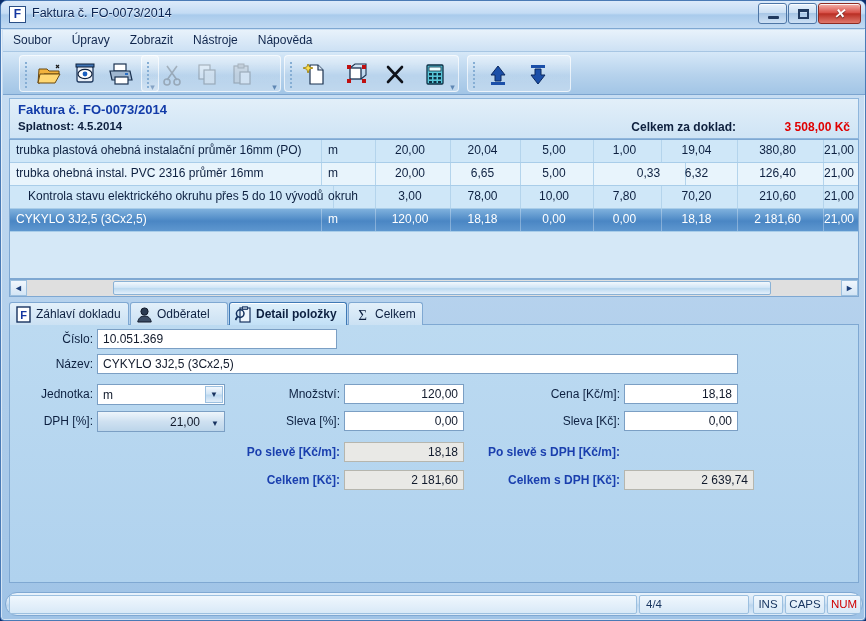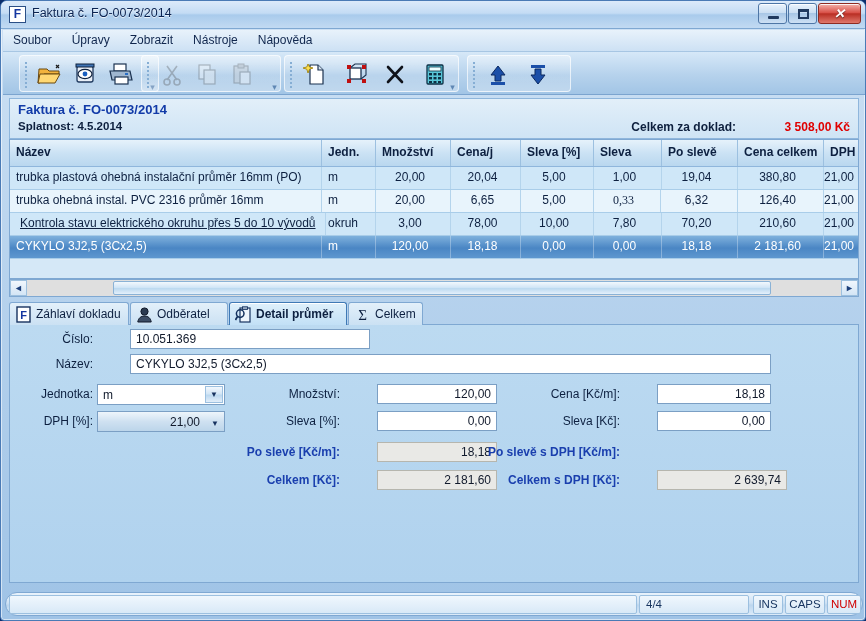--- a/index.html
+++ b/index.html
@@ -224,21 +224,21 @@
     position: absolute; font-size: 12px; color: #0d2040;
     text-align: right; white-space: nowrap;
   }
   .flbl.blue { color: #1a3fae; font-weight: bold; }
   .fin {
     position: absolute; height: 20px;
     background: #ffffff;
     border: 1px solid #7b9fc4;
     font-size: 12px; color: #111a2c;
     padding: 2px 5px 0 5px;
-    white-space: nowrap; overflow: hidden; margin-left: 33px;
+    white-space: nowrap; overflow: hidden;
   }
   .fin.num { text-align: right; }
   .fin.ro {
     background: #e9e9e6; border: 1px solid #b6b6ae;
     box-shadow: none;
   }
   .fin.focus { border: 2px solid #3f7fbe; padding-top:1px; }
   .fcombo {
     position: absolute; height: 21px;
     background: #ffffff; border: 1px solid #7b9fc4;
@@ -426,56 +426,45 @@
   </div>
 
   <div id="dochead">
     <div id="doc-title">Faktura č. FO-0073/2014</div>
     <div id="doc-due">Splatnost: 4.5.2014</div>
     <div id="doc-total-label">Celkem za doklad:</div>
     <div id="doc-total-value">3 508,00 Kč</div>
   </div>
 
   <div id="grid">
-    <div id="grid-head">
-        <div class="gh" style="left: 0px; width: 312px;">Název</div>
-        <div class="gh" style="left: 312px; width: 54px;">Jedn.</div>
-        <div class="gh" style="left: 366px; width: 75px;">Množství</div>
-        <div class="gh" style="left: 441px; width: 70px;">Cena/j</div>
-        <div class="gh" style="left: 511px; width: 73px;">Sleva [%]</div>
-        <div class="gh" style="left: 584px; width: 68px;">Sleva</div>
-        <div class="gh" style="left: 652px; width: 76px;">Po slevě</div>
-        <div class="gh" style="left: 728px; width: 86px;">Cena celkem</div>
-        <div class="gh" style="left: 814px; width: 36px;">DPH</div>
-      </div>
     <div id="grid-body">
         <div class="grow odd">
           <div class="gc" style="left: 0px; width: 312px;">trubka plastová ohebná instalační průměr 16mm (PO)</div>
           <div class="gc" style="left: 312px; width: 54px;">m</div>
           <div class="gc num" style="left: 366px; width: 75px;">20,00</div>
           <div class="gc num" style="left: 441px; width: 70px;">20,04</div>
           <div class="gc num" style="left: 511px; width: 73px;">5,00</div>
           <div class="gc num" style="left: 584px; width: 68px;">1,00</div>
           <div class="gc num" style="left: 652px; width: 76px;">19,04</div>
           <div class="gc num" style="left: 728px; width: 86px;">380,80</div>
           <div class="gc num" style="left: 814px; width: 36px;">21,00</div>
         </div>
         <div class="grow even">
           <div class="gc" style="left: 0px; width: 312px;">trubka ohebná instal. PVC 2316 průměr 16mm</div>
           <div class="gc" style="left: 312px; width: 54px;">m</div>
           <div class="gc num" style="left: 366px; width: 75px;">20,00</div>
           <div class="gc num" style="left: 441px; width: 70px;">6,65</div>
           <div class="gc num" style="left: 511px; width: 73px;">5,00</div>
-          <div class="gc num" style="left: 583px; width: 68px; font-family: Liberation Serif, serif;">0,33</div>
+          <div class="gc num" style="left: 608px; width: 68px;">0,33</div>
           <div class="gc num" style="left: 652px; width: 76px;">6,32</div>
           <div class="gc num" style="left: 728px; width: 86px;">126,40</div>
           <div class="gc num" style="left: 814px; width: 36px;">21,00</div>
         </div>
         <div class="grow odd">
-          <div class="gc" style="left: 4px; width: 312px; text-decoration: underline;">Kontrola stavu elektrického okruhu přes 5 do 10 vývodů</div>
+          <div class="gc" style="left: 12px; width: 312px;">Kontrola stavu elektrického okruhu přes 5 do 10 vývodů</div>
           <div class="gc" style="left: 312px; width: 54px;">okruh</div>
           <div class="gc num" style="left: 366px; width: 75px;">3,00</div>
           <div class="gc num" style="left: 441px; width: 70px;">78,00</div>
           <div class="gc num" style="left: 511px; width: 73px;">10,00</div>
           <div class="gc num" style="left: 584px; width: 68px;">7,80</div>
           <div class="gc num" style="left: 652px; width: 76px;">70,20</div>
           <div class="gc num" style="left: 728px; width: 86px;">210,60</div>
           <div class="gc num" style="left: 814px; width: 36px;">21,00</div>
         </div>
         <div class="grow sel">
@@ -522,21 +511,21 @@
 
     <div class="tab active" style="left:220px;width:118px;">
       <span class="ticon">
         <svg viewBox="0 0 17 17">
           <rect x="5" y="2" width="10" height="14" fill="#eef5fc" stroke="#17325f" stroke-width="1.2"></rect>
           <rect x="7.5" y="0.8" width="5" height="2.6" fill="#9fb3c9" stroke="#17325f" stroke-width=".9"></rect>
           <circle cx="5.2" cy="7.6" r="3.8" fill="none" stroke="#13315e" stroke-width="1.5"></circle>
           <path d="M2.4 10.6L0.4 14" stroke="#13315e" stroke-width="1.8"></path>
         </svg>
       </span>
-      <span>Detail průměr</span>
+      <span>Detail položky</span>
     </div>
 
     <div class="tab" style="left:339px;width:75px;">
       <span class="ticon">
         <svg viewBox="0 0 17 17">
             <text x="8.5" y="14" font-size="15" fill="#0d2040" text-anchor="middle" font-family="Liberation Serif">Σ</text>
           </svg>
       </span>
       <span>Celkem</span>
     </div>

